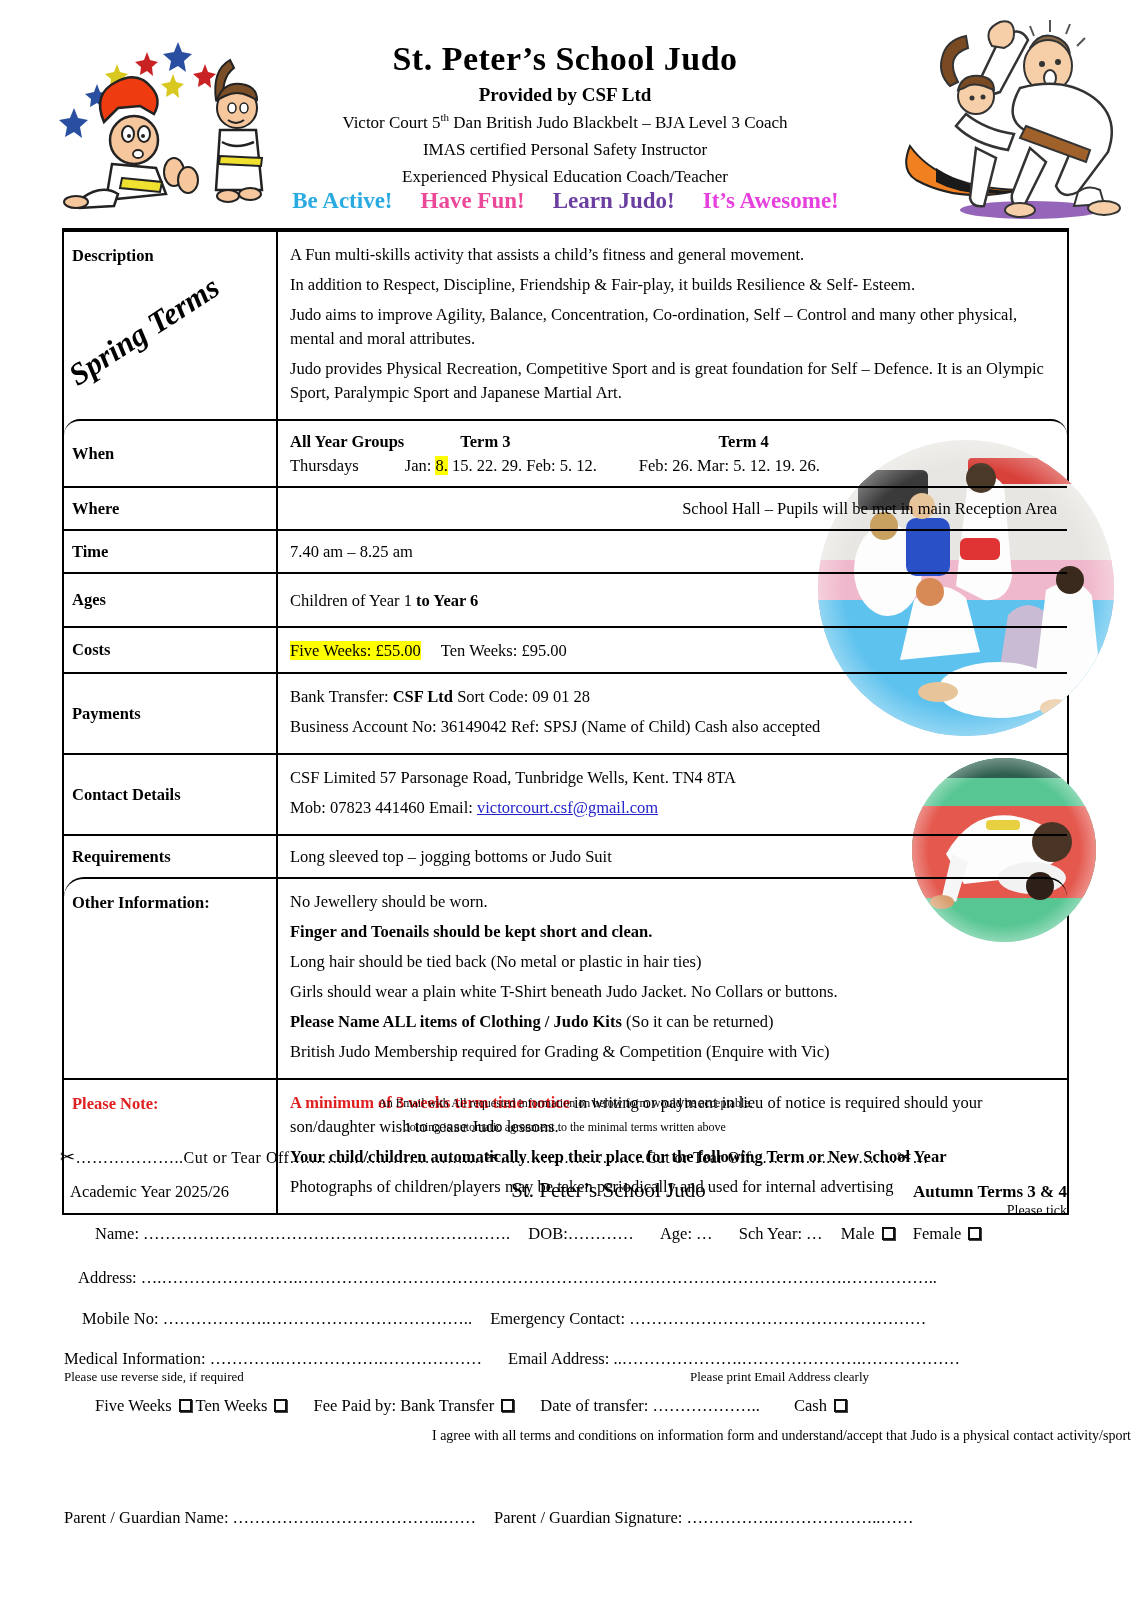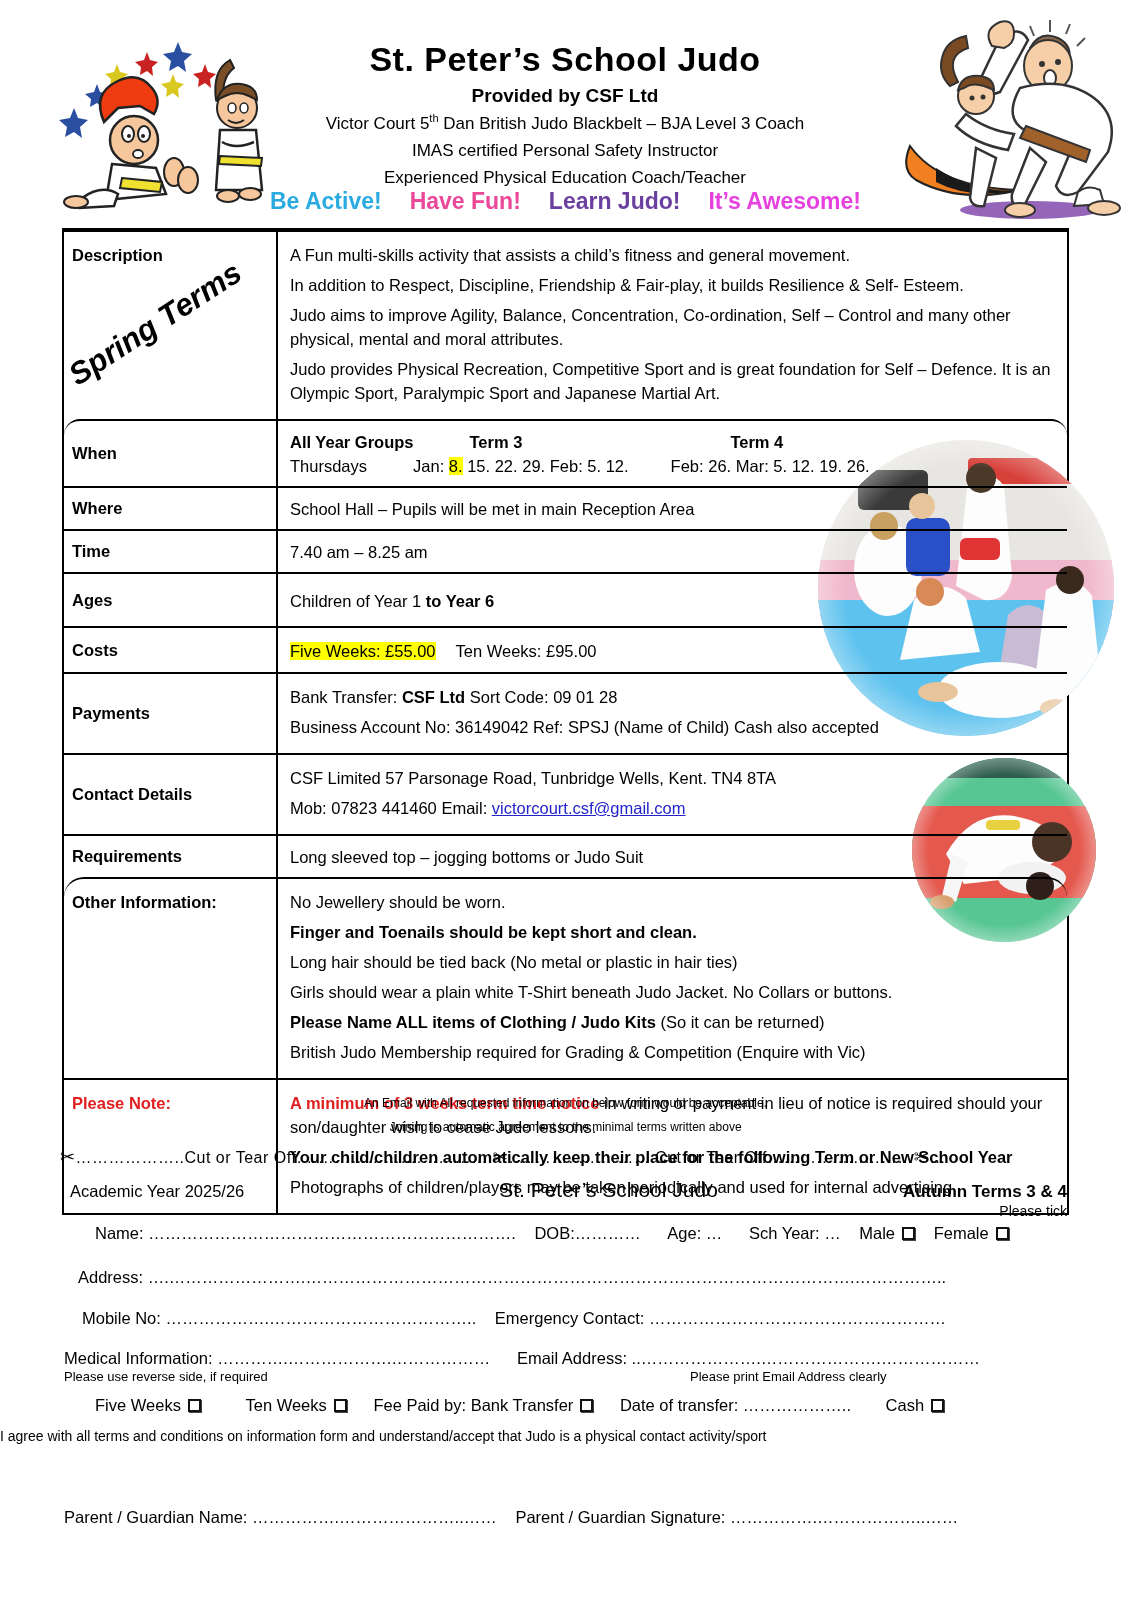--- a/index.html
+++ b/index.html
@@ -1,17 +1,17 @@
 <!DOCTYPE html>
 <html><head>
 <meta charset="utf-8">
 <style>
   * { box-sizing: border-box; margin: 0; padding: 0; }
   body { font-family: "Liberation Sans", sans-serif; background: #fff; color: #000; }
-  .page { position: relative; width: 1131px; height: 1600px; background: #fff; overflow: hidden; }
+  .page { position: relative; width: 1131px; height: 1600px; background: #fff; overflow: hidden; font-family: Liberation Serif, serif; }
 
   
   .cartoon-left  { position: absolute; left: 52px;  top: 30px; }
   .cartoon-right { position: absolute; left: 880px; top: 18px; }
   .header-text { position: absolute; left: 230px; top: 40px; width: 670px; text-align: center; }
   .title    { font-size: 34px; font-weight: bold; letter-spacing: .5px; }
   .subtitle { font-size: 19px; font-weight: bold; margin-top: 6px; }
   .hline    { font-size: 17px; margin-top: 4px; line-height: 1.35; }
   .hline sup { font-size: 11px; }
   .tagline { position: absolute; top: 188px; left: 0; width: 1131px; text-align: center;
@@ -28,21 +28,21 @@
   .photo1 { left: 754px; top: 210px; width: 296px; height: 296px; }
   .photo2 { left: 848px; top: 528px; width: 184px; height: 184px; }
   .t-row { position: relative; display: flex; border-top: 2px solid #000; }
   .t-row:first-child { border-top: none; }
   .t-label { width: 214px; flex: 0 0 214px; border-right: 2px solid #000;
              font-weight: bold; padding: 14px 6px 8px 8px; }
   .t-label.vcenter { display: flex; align-items: center; padding-top: 0; padding-bottom: 0; }
   .t-content { flex: 1 1 auto; padding: 9px 10px 8px 12px; line-height: 24px; }
   .t-content p { margin: 2px 0 6px 0; }
   .row-desc  { min-height: 164px; } .row-when { min-height: 65px; border-radius: 16px; }
-  .row-where { min-height: 39px; }  .row-time { min-height: 38px; }
+  .row-where { min-height: 39px; text-align: right; }  .row-time { min-height: 38px; }
   .row-ages  { min-height: 54px; }  .row-costs { min-height: 46px; }
   .row-pay   { min-height: 69px; }  .row-contact { min-height: 68px; }
   .row-req   { min-height: 41px; }  .row-other { min-height: 169px; border-radius: 20px; }
   .row-note  { min-height: 102px; }
   .watermark { position: absolute; left: 8px; top: 128px; transform: rotate(-33deg);
                transform-origin: left center; font-size: 31px; font-style: italic;
                font-weight: 600; white-space: nowrap; }
   .bold { font-weight: bold; }
   .hl { background: #FFFF00; }
   .red-label { color: #E02020; }
@@ -67,25 +67,25 @@
   .fh-terms { font-size: 17px; font-weight: bold; flex: 0 0 200px; text-align: right; }
   .please-tick { position: absolute; top: 1203px; right: 64px; font-size: 14px; }
   .f-line { position: absolute; font-size: 16.5px; white-space: nowrap; }
   .f-name    { top: 1224px; left: 95px; }
   .f-address { top: 1268px; left: 78px; }
   .f-mobile  { top: 1309px; left: 82px; }
   .f-medical { top: 1349px; left: 64px; }
   .f-note-l  { top: 1369px; left: 64px;  font-size: 13px; }
   .f-note-r  { top: 1369px; left: 690px; font-size: 13px; }
   .f-weeks   { top: 1396px; left: 95px; }
-  .f-agree   { top: 1428px; left: 0; width: 1131px; text-align: left; font-size: 14px; }
+  .f-agree   { top: 1428px; left: 0; width: 1131px; text-align: right; font-size: 14px; }
   .f-parent  { top: 1508px; left: 64px; }
   .cb { display: inline-block; width: 13px; height: 13px; border: 2px solid #111;
         box-shadow: 1px 1px 0 #444; margin-left: 7px; vertical-align: -1px; background: #fff; }
-  .ml14 { margin-left: 14px; } .ml22 { margin-left: 22px; } .ml30 { margin-left: 30px; } .ml40 { margin-left: 40px; }
+  .ml14 { margin-left: 14px; } .ml22 { margin-left: 22px; } .ml30 { margin-left: 30px; } .ml40 { }
 </style>
 </head>
 <body>
 
 <div class="page">
 
   <svg class="cartoon-left" width="215" height="185" viewBox="0 0 215 185">
     <g>
       <path d="M18 88 l4 -10 4 10 10 2 -8 7 2 11 -8 -6 -9 5 2 -10 -8 -7z" fill="#2a4fa0"></path>
       <path d="M42 62 l3 -8 3 8 8 2 -6 5 1 9 -6 -5 -7 4 1 -8 -6 -5z" fill="#2a4fa0"></path>

